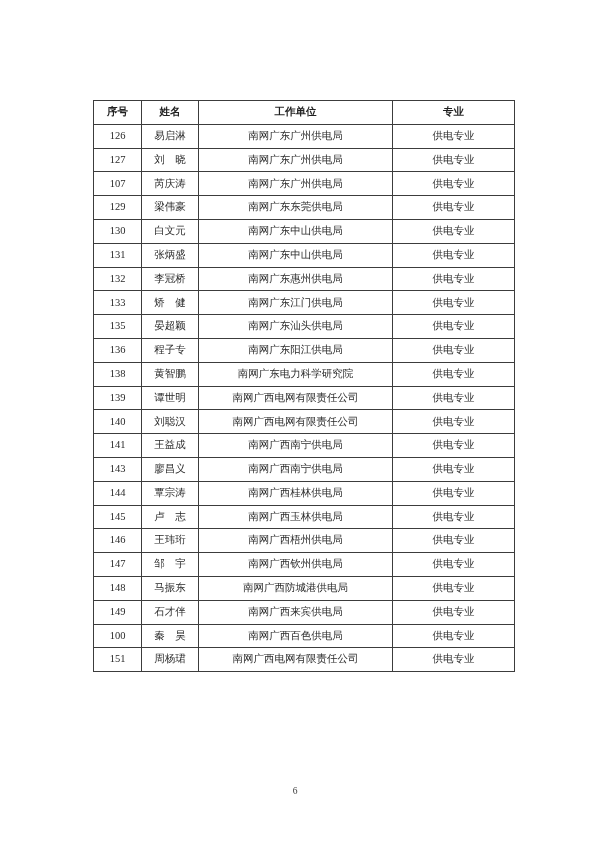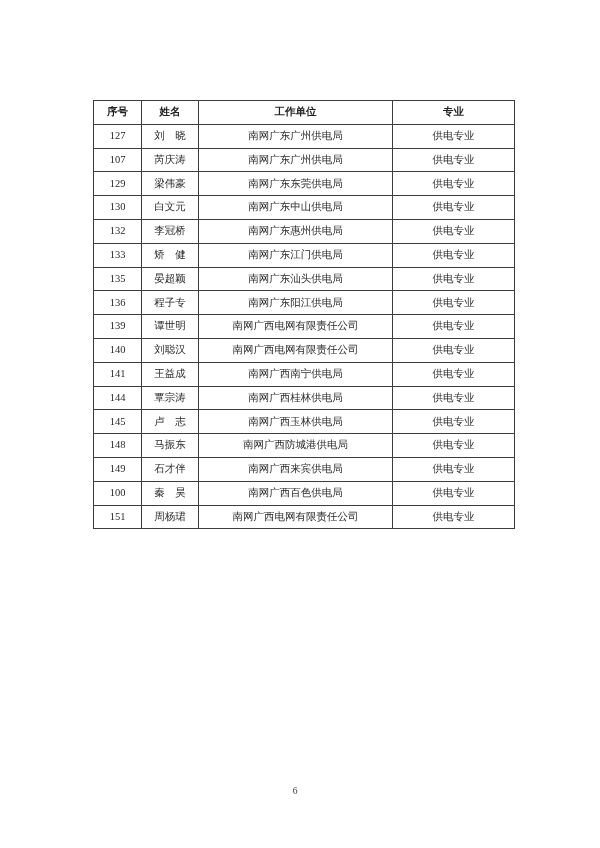--- a/index.html
+++ b/index.html
@@ -68,20 +68,26 @@
     <thead>
       <tr>
         <th>序号</th>
         <th>姓名</th>
         <th>工作单位</th>
         <th>专业</th>
       </tr>
     </thead>
     <tbody>
         <tr>
+          <td>126</td>
+          <td>易启淋</td>
+          <td>南网广东广州供电局</td>
+          <td>供电专业</td>
+        </tr>
+        <tr>
           <td>127</td>
           <td>刘　晓</td>
           <td>南网广东广州供电局</td>
           <td>供电专业</td>
         </tr>
         <tr>
           <td>107</td>
           <td>芮庆涛</td>
           <td>南网广东广州供电局</td>
           <td>供电专业</td>
@@ -92,20 +98,26 @@
           <td>南网广东东莞供电局</td>
           <td>供电专业</td>
         </tr>
         <tr>
           <td>130</td>
           <td>白文元</td>
           <td>南网广东中山供电局</td>
           <td>供电专业</td>
         </tr>
         <tr>
+          <td>131</td>
+          <td>张炳盛</td>
+          <td>南网广东中山供电局</td>
+          <td>供电专业</td>
+        </tr>
+        <tr>
           <td>132</td>
           <td>李冠桥</td>
           <td>南网广东惠州供电局</td>
           <td>供电专业</td>
         </tr>
         <tr>
           <td>133</td>
           <td>矫　健</td>
           <td>南网广东江门供电局</td>
           <td>供电专业</td>
@@ -116,50 +128,74 @@
           <td>南网广东汕头供电局</td>
           <td>供电专业</td>
         </tr>
         <tr>
           <td>136</td>
           <td>程子专</td>
           <td>南网广东阳江供电局</td>
           <td>供电专业</td>
         </tr>
         <tr>
+          <td>138</td>
+          <td>黄智鹏</td>
+          <td>南网广东电力科学研究院</td>
+          <td>供电专业</td>
+        </tr>
+        <tr>
           <td>139</td>
           <td>谭世明</td>
           <td>南网广西电网有限责任公司</td>
           <td>供电专业</td>
         </tr>
         <tr>
           <td>140</td>
           <td>刘聪汉</td>
           <td>南网广西电网有限责任公司</td>
           <td>供电专业</td>
         </tr>
         <tr>
           <td>141</td>
           <td>王益成</td>
           <td>南网广西南宁供电局</td>
           <td>供电专业</td>
         </tr>
         <tr>
+          <td>143</td>
+          <td>廖昌义</td>
+          <td>南网广西南宁供电局</td>
+          <td>供电专业</td>
+        </tr>
+        <tr>
           <td>144</td>
           <td>覃宗涛</td>
           <td>南网广西桂林供电局</td>
           <td>供电专业</td>
         </tr>
         <tr>
           <td>145</td>
           <td>卢　志</td>
           <td>南网广西玉林供电局</td>
           <td>供电专业</td>
         </tr>
         <tr>
+          <td>146</td>
+          <td>王玮珩</td>
+          <td>南网广西梧州供电局</td>
+          <td>供电专业</td>
+        </tr>
+        <tr>
+          <td>147</td>
+          <td>邹　宇</td>
+          <td>南网广西钦州供电局</td>
+          <td>供电专业</td>
+        </tr>
+        <tr>
           <td>148</td>
           <td>马振东</td>
           <td>南网广西防城港供电局</td>
           <td>供电专业</td>
         </tr>
         <tr>
           <td>149</td>
           <td>石才伴</td>
           <td>南网广西来宾供电局</td>
           <td>供电专业</td>

